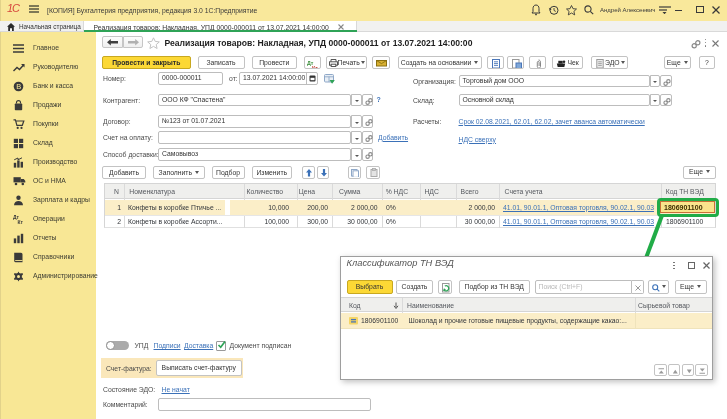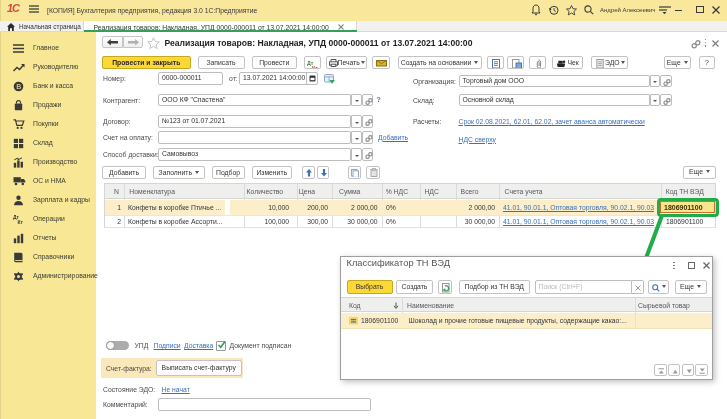--- a/index.html
+++ b/index.html
@@ -28,21 +28,21 @@
 .vline { position:absolute; width:1px; background:#DADADA; }
 svg { display:block; }
 .chain { position:absolute; left:2px; top:3px; }
 </style>
 </head>
 <body>
 <div id="app">
 
 <div class="abs titlebar">
   <div class="abs" style="left:0;top:0;width:1px;height:21px;background:#E2D28A;"></div>
-  <div class="abs" style="left:7px;top:2px;font-size:11px;font-weight:bold;color:#D6473C;font-style:italic;letter-spacing:-1px;">1С</div>
+  <div class="abs" style="left:7px;top:2px;font-size:11px;font-weight:normal;color:#D6473C;font-style:italic;letter-spacing:-1px;">1С</div>
   <svg class="abs" style="left:29px;top:5px;" width="10" height="8">
         <g stroke="#4a4a38" stroke-width="1.4">
           <line x1="0" y1="1" x2="10" y2="1"></line>
           <line x1="0" y1="4" x2="10" y2="4"></line>
           <line x1="0" y1="7" x2="10" y2="7"></line>
         </g>
       </svg>
   <div class="abs" style="left:47px;top:7px;font-size:6.8px;color:#3a3a3a;">[КОПИЯ] Бухгалтерия предприятия, редакция 3.0 1С:Предприятие</div>
 
   <svg class="abs" style="left:531px;top:4px;" width="10" height="12">
@@ -513,21 +513,21 @@
 <div class="lnk" style="left:161.5px;top:385.5px;">Не начат</div>
 
 <div class="lbl" style="left:103px;top:401px;">Комментарий:</div>
 <div class="inp" style="left:158px;top:398px;width:213px;"></div>
 
 <svg class="abs" style="left:636px;top:212px;z-index:5;" width="35" height="50">
       <line x1="26" y1="3.5" x2="10" y2="46" stroke="#21AC47" stroke-width="4"></line>
     </svg>
 
 <div class="abs" id="popup" style="left:340px;top:256px;width:373px;height:124px;background:#fff;border:1px solid #9E9E9E;z-index:10;box-shadow:2px 2px 6px rgba(0,0,0,0.25);">
-  <div class="abs" style="left:5.5px;top:1px;font-size:9.3px;color:#555;">Классификатор ТН ВЭД</div>
+  <div class="abs" style="left:5.5px;top:1px;font-size:9.3px;color:#555;font-style:italic;">Классификатор ТН ВЭД</div>
   <div class="abs" style="left:332px;top:4.5px;width:1.8px;">
     <div style="width:1.8px;height:1.8px;background:#666;border-radius:50%;margin-bottom:1.3px;"></div>
     <div style="width:1.8px;height:1.8px;background:#666;border-radius:50%;margin-bottom:1.3px;"></div>
     <div style="width:1.8px;height:1.8px;background:#666;border-radius:50%;"></div>
   </div>
   <div class="abs" style="left:347px;top:5px;width:7px;height:7px;border:1.2px solid #666;"></div>
   <svg class="abs" style="left:362px;top:5px;" width="7" height="7">
         <g stroke="#666" stroke-width="1.2">
           <line x1="0.5" y1="0.5" x2="6.5" y2="6.5"></line>
           <line x1="6.5" y1="0.5" x2="0.5" y2="6.5"></line>

